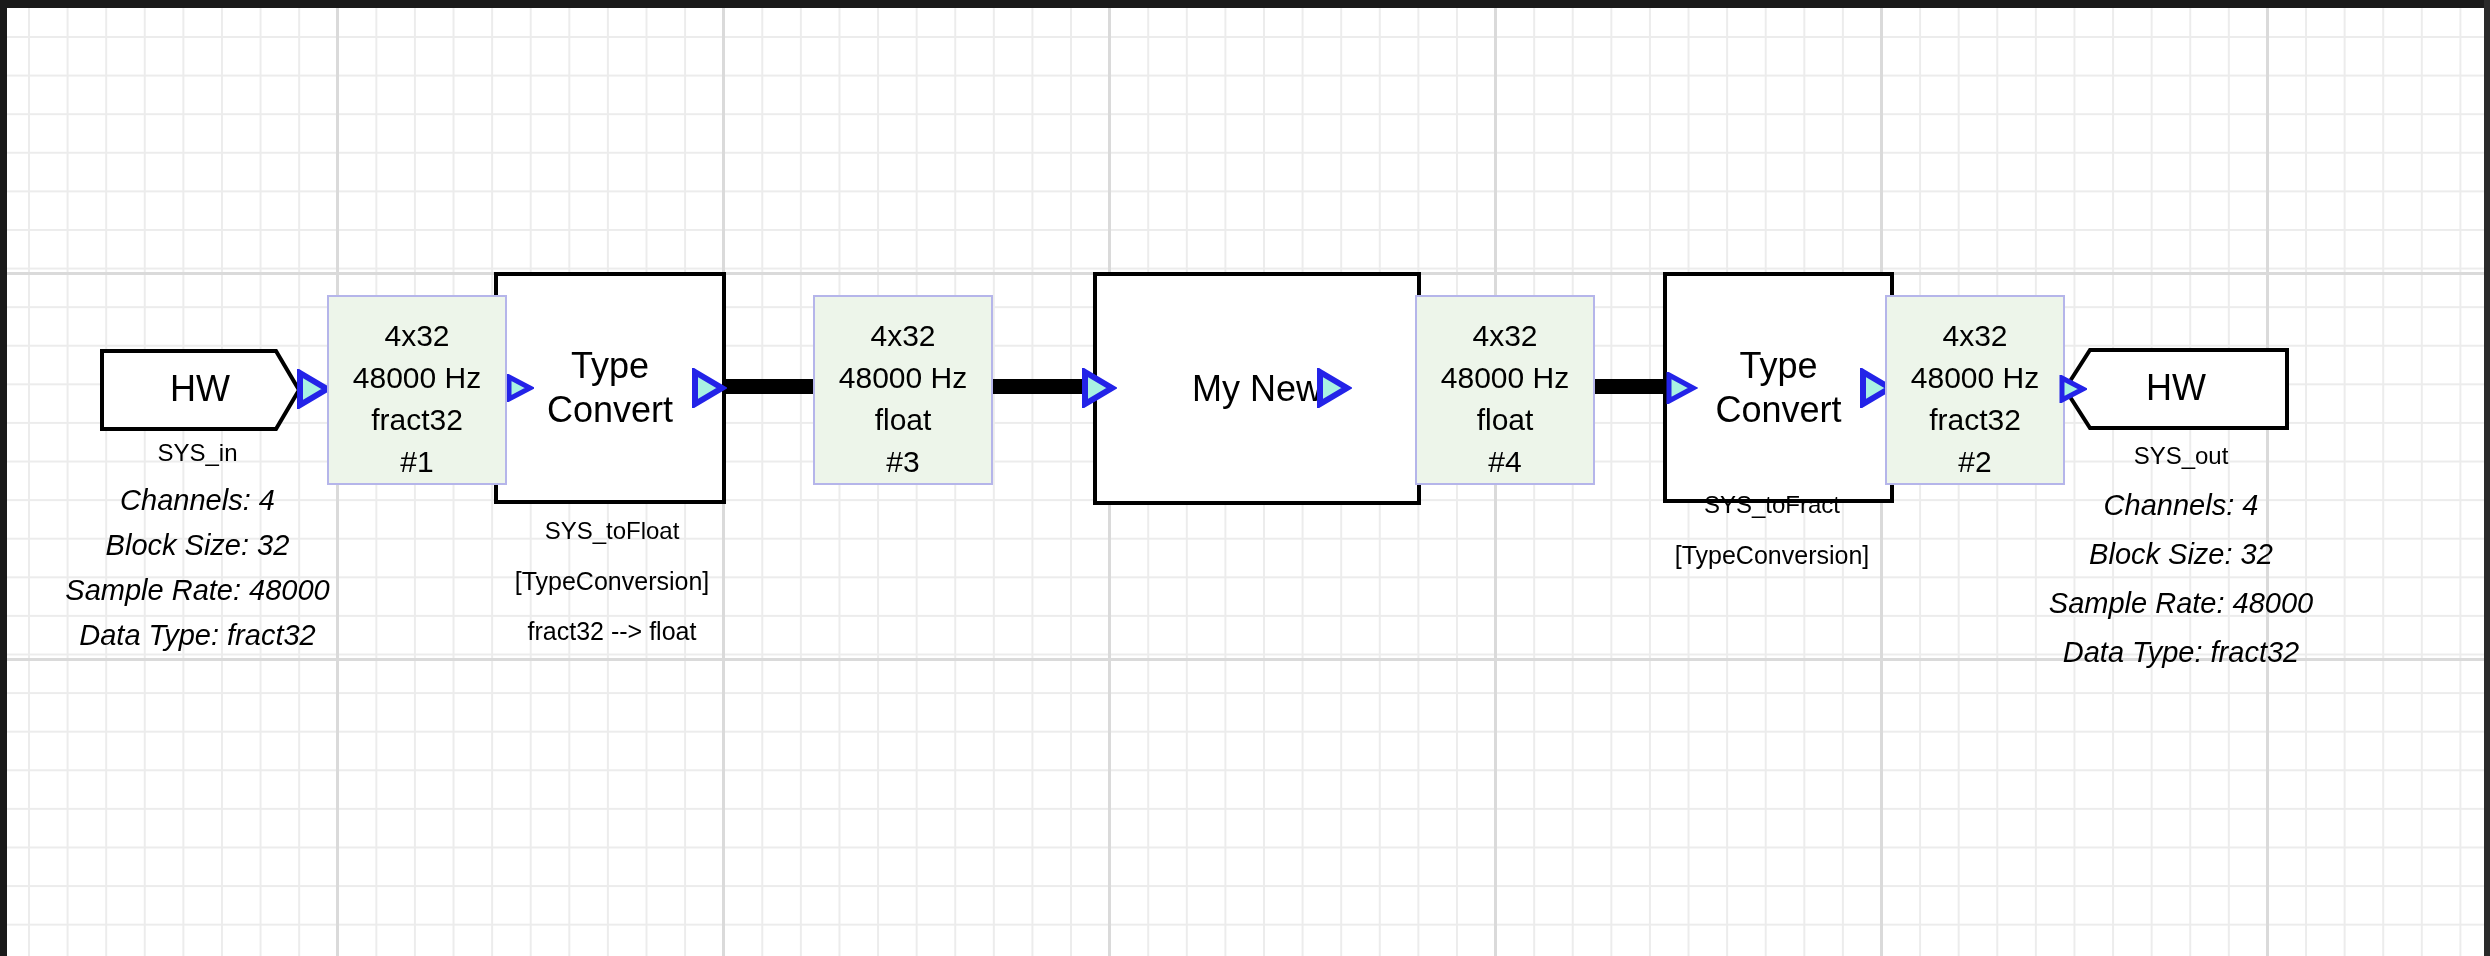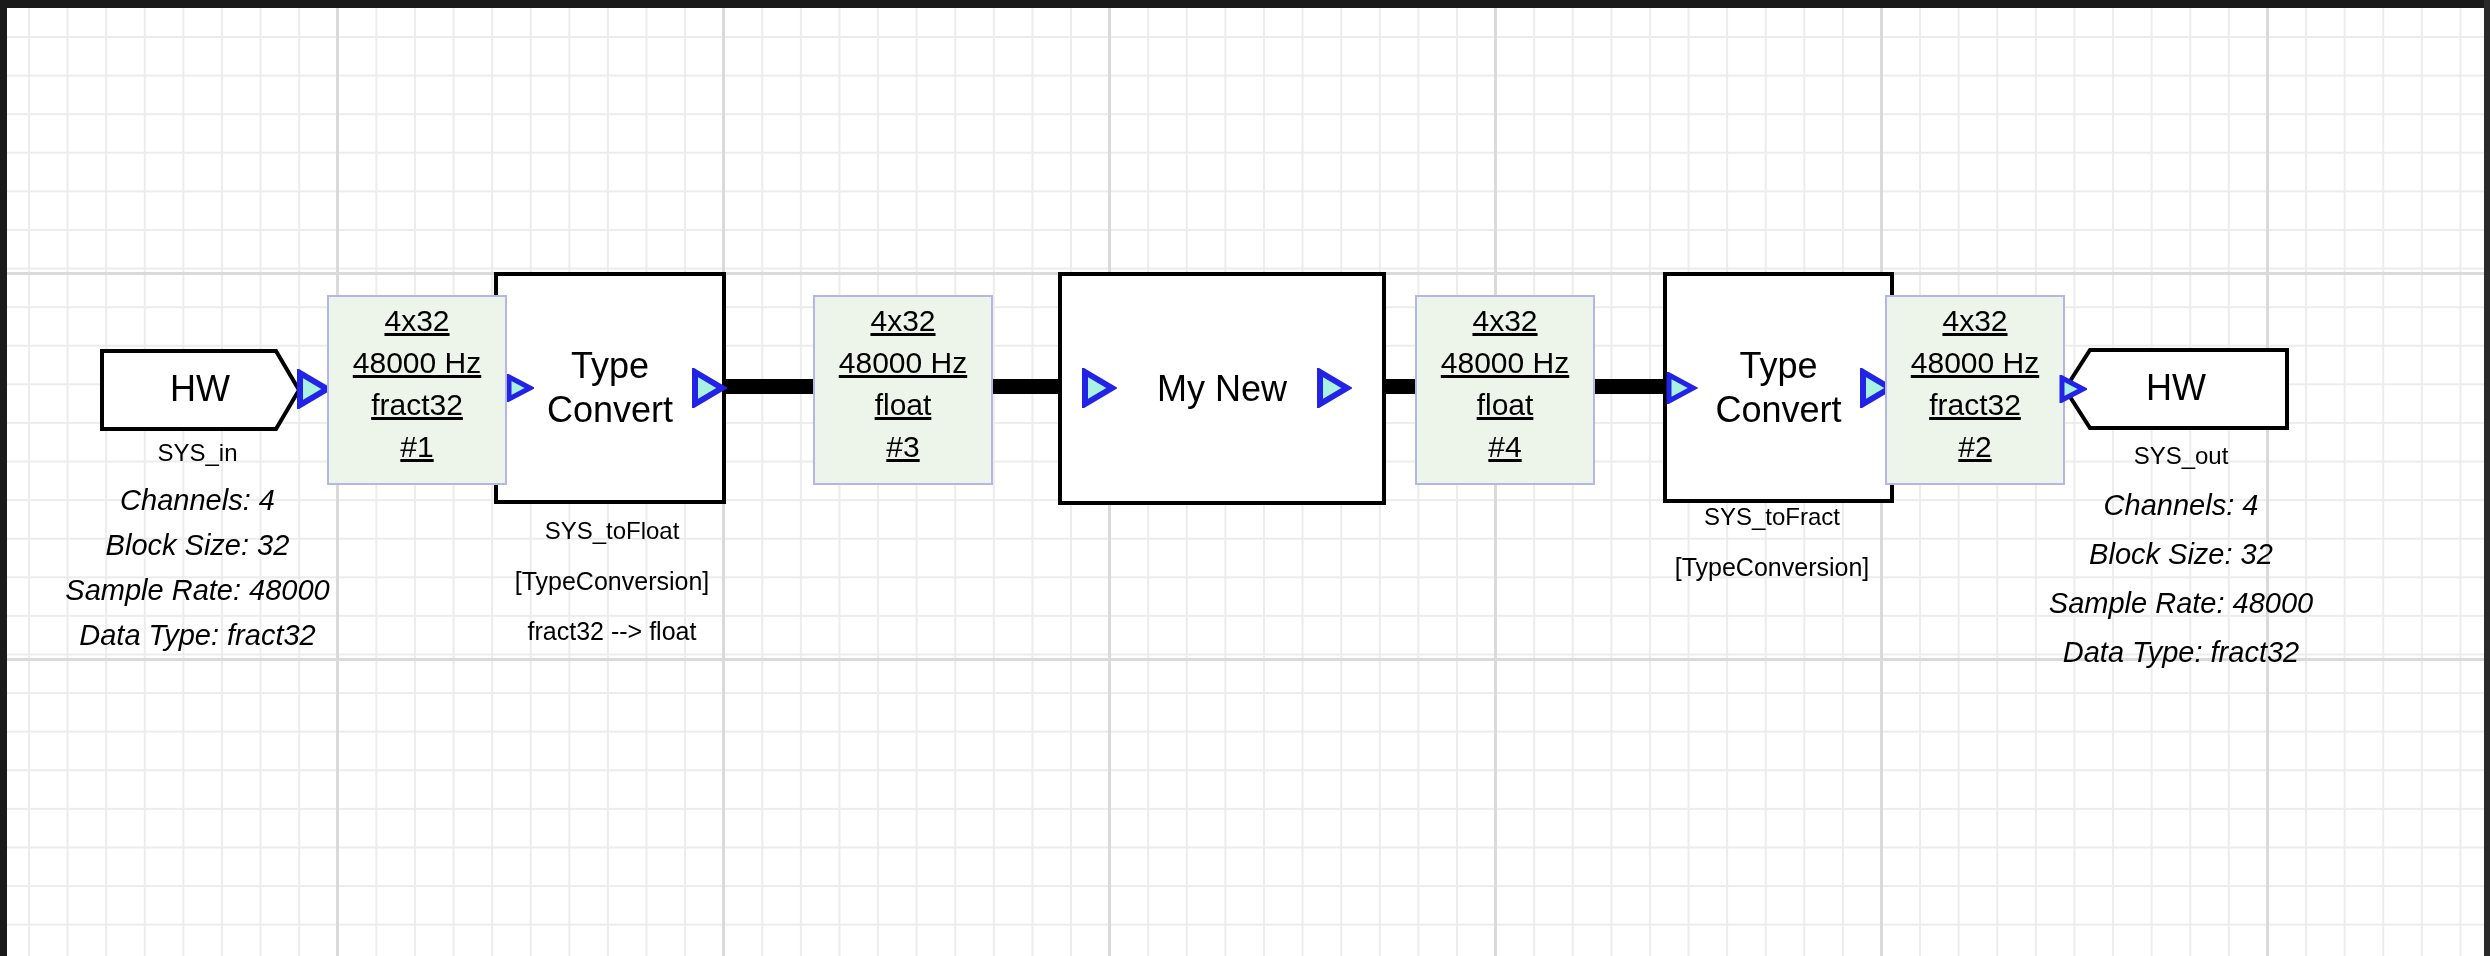--- a/index.html
+++ b/index.html
@@ -32,21 +32,21 @@
   }
   .hwshape{position:absolute;z-index:2;}
   .hwlabel{
     position:absolute;z-index:3;display:flex;align-items:center;justify-content:center;
     font-size:36px;
   }
   
   .wirebox{
     position:absolute;width:180px;height:190px;box-sizing:border-box;z-index:5;
     background:#edf5ea;border:2px solid #b5b5ea;
-    font-size:30px;line-height:42px;padding-top:3px;text-align:center;text-decoration:underline;
+    font-size:30px;line-height:42px;padding-top:18px;text-align:center;
   }
   
   .port{position:absolute;z-index:4;line-height:0;}
   .port-under{z-index:3;}
   
   .nodelabels{position:absolute;text-align:center;z-index:2;}
   .nodelabels .name{font-size:24px;line-height:50px;}
   .nodelabels .cls,.nodelabels .conv{font-size:25px;line-height:50px;}
   .nodelabels .prop{font-size:29px;line-height:45px;font-style:italic;}
   .nodelabels.rside .prop{line-height:49px;}
@@ -89,21 +89,21 @@
     <svg width="28" height="28" viewBox="0 0 28 28">
         <polygon points="3,3 24,14 3,25" fill="#a9f2e2" stroke="#2323e8" stroke-width="5"></polygon>
       </svg>
   </div>
   <div class="port" style="left:691px;top:368px">
     <svg width="36" height="40" viewBox="0 0 36 40">
         <polygon points="4,4 31,20 4,36" fill="#a9f2e2" stroke="#2323e8" stroke-width="6"></polygon>
       </svg>
   </div>
 
-  <div class="block" style="left:1058px;top:272px;width:328px;height:233px">
+  <div class="block" style="left:1093px;top:272px;width:328px;height:233px">
     <div>My New</div>
   </div>
   <div class="port" style="left:1081px;top:368px">
     <svg width="36" height="40" viewBox="0 0 36 40">
         <polygon points="4,4 31,20 4,36" fill="#a9f2e2" stroke="#2323e8" stroke-width="6"></polygon>
       </svg>
   </div>
   <div class="port" style="left:1316px;top:368px">
     <svg width="36" height="40" viewBox="0 0 36 40">
         <polygon points="4,4 31,20 4,36" fill="#a9f2e2" stroke="#2323e8" stroke-width="6"></polygon>
@@ -169,21 +169,21 @@
     <div class="prop">Data Type: fract32</div>
   </div>
 
   <div class="nodelabels" style="left:452px;top:506px;width:320px">
     <div class="name">SYS_toFloat</div>
     <div class="cls">[TypeConversion]</div>
     <div class="conv">fract32 --&gt; float</div>
   </div>
 
 
-  <div class="nodelabels" style="left:1610px;top:492px;width:324px">
+  <div class="nodelabels" style="left:1610px;top:480px;width:324px">
     <div class="name">SYS_toFract</div>
     <div class="cls">[TypeConversion]</div>
   </div>
 
   <div class="nodelabels rside" style="left:1992px;top:431px;width:378px">
     <div class="name">SYS_out</div>
     <div class="prop">Channels: 4</div>
     <div class="prop">Block Size: 32</div>
     <div class="prop">Sample Rate: 48000</div>
     <div class="prop">Data Type: fract32</div>

